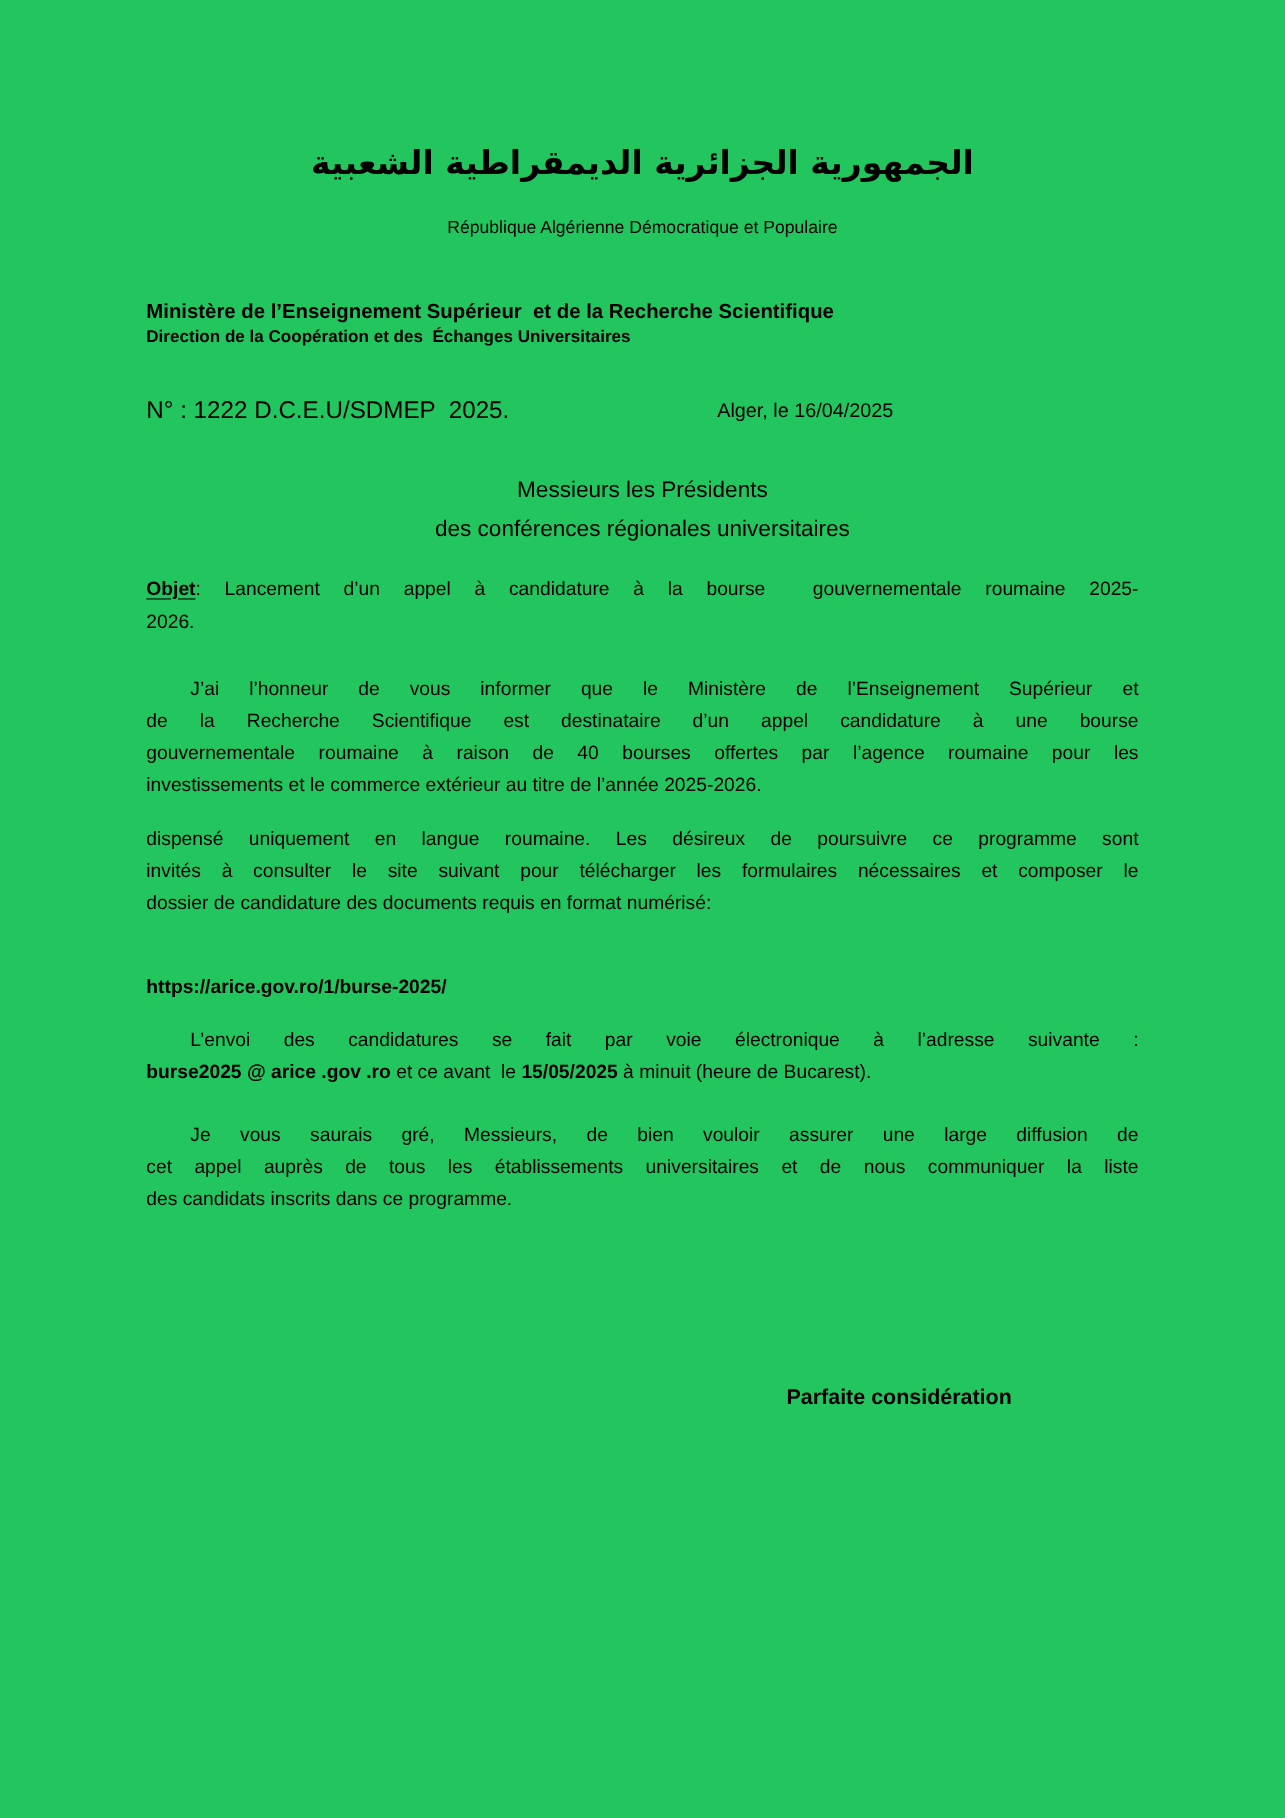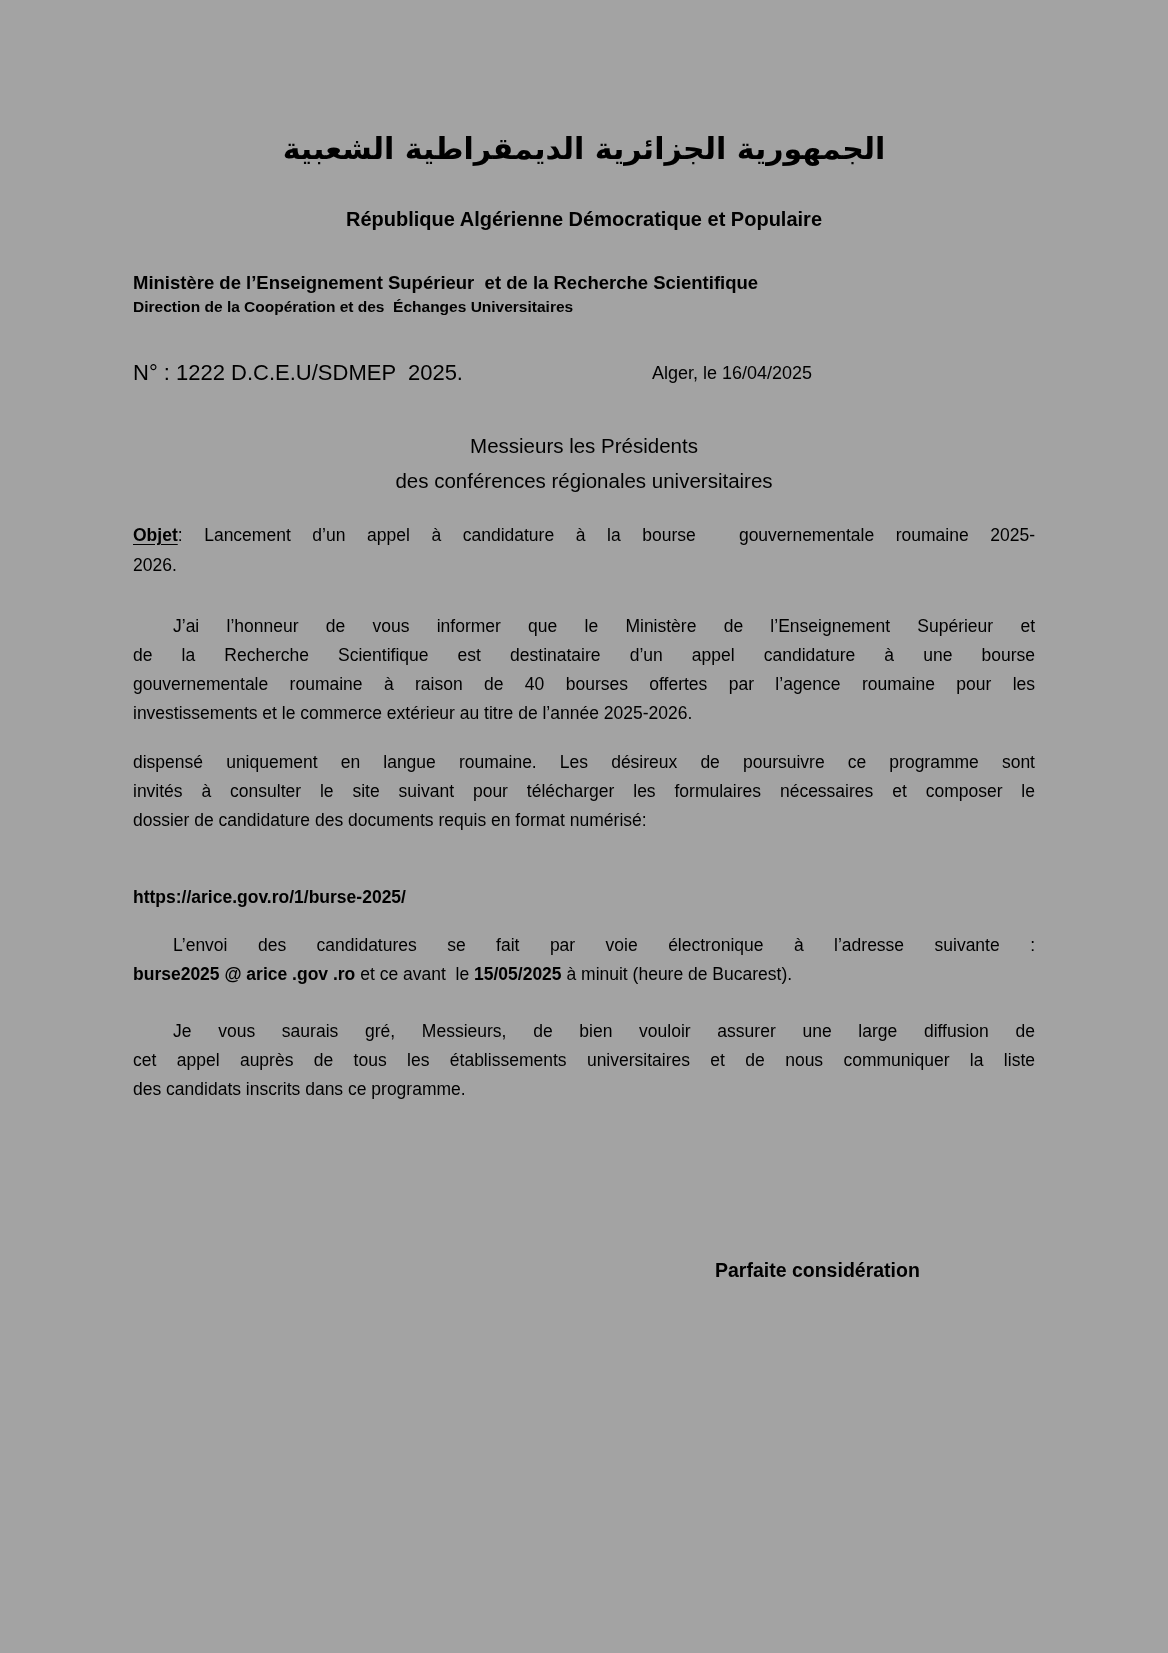--- a/index.html
+++ b/index.html
@@ -1,36 +1,36 @@
 <!DOCTYPE html>
 <html><head>
 <meta charset="utf-8">
 <style>
   html,body { margin:0; padding:0; background:#ffffff; }
   .page {
     position:relative;
     width:1168px; height:1653px;
-    background:#a3a3a3;
+    background:#22c55e;
     color:#000000;
     font-family:"Liberation Sans", sans-serif;
     overflow:hidden;
   }
   .block { position:absolute; left:133px; width:902px; }
   .center { text-align:center; }
   .pre { white-space:pre; }
   .prewrap { white-space:pre-wrap; }
 
   .arabic-title {
     top:124px;
     font-family:"DejaVu Sans", sans-serif;
     font-weight:bold;
     font-size:30px; line-height:50px;
     direction:rtl;
   }
-  .republic-title { top:205px; font-weight:bold; font-size:20px; line-height:28px; }
+  .republic-title { top:194px; font-weight:normal; font-size:16px; line-height:28px; }
   .ministry-line  { top:270px; font-size:18.5px; line-height:26px;font-weight:bold; }
   .direction-line { top:296px; font-weight:bold; font-size:15.5px; line-height:22px; }
 
   .reference-row { top:360px; line-height:26px; }
   .reference-number { font-weight:normal; font-size:22px; }
   .place-date { position:absolute; left:519px; top:0; font-size:18px; font-weight:normal; }
 
   .addressee { top:428px; font-weight:normal; font-size:20.5px; line-height:35px; }
 
   .body-text { font-size:17.5px; line-height:29px; }

